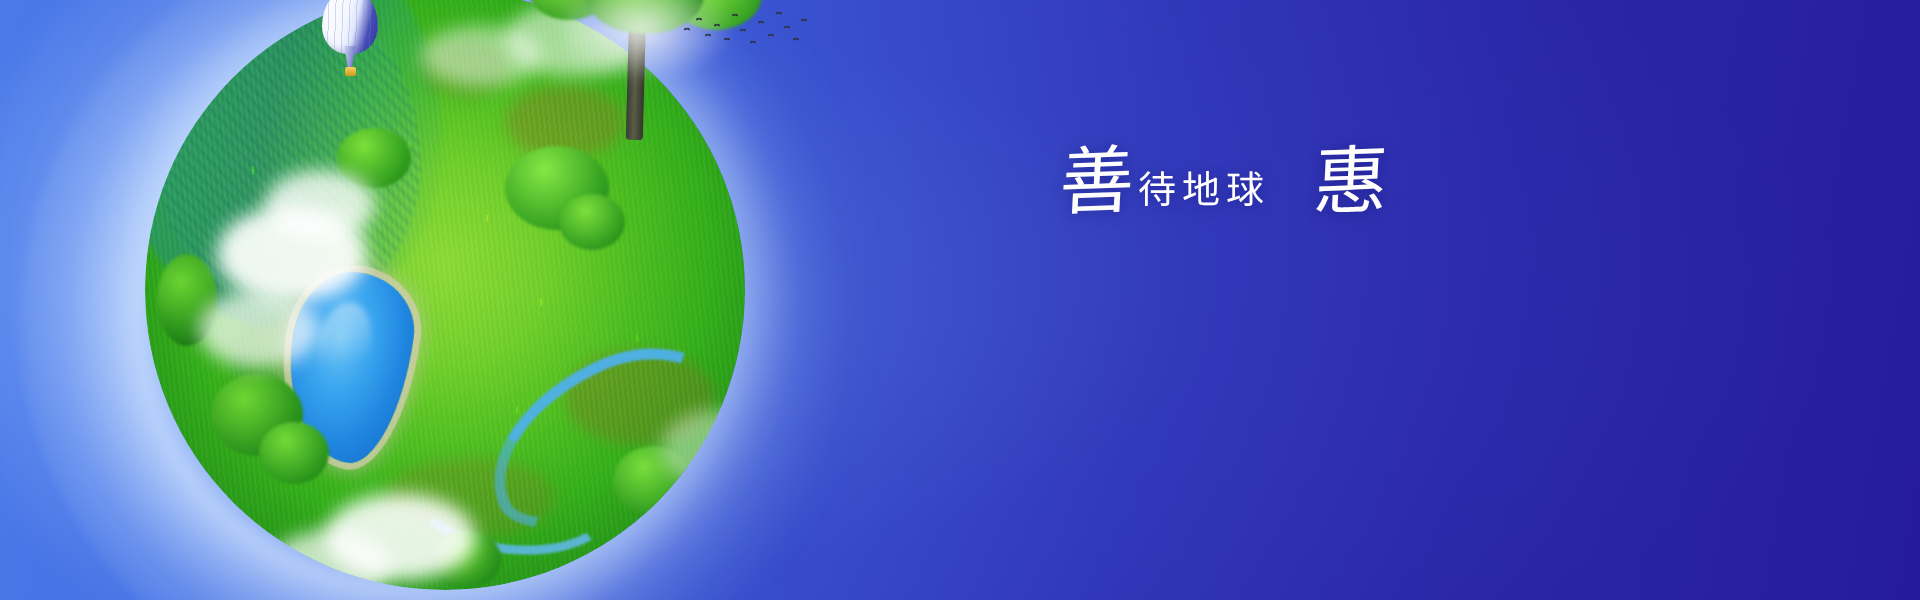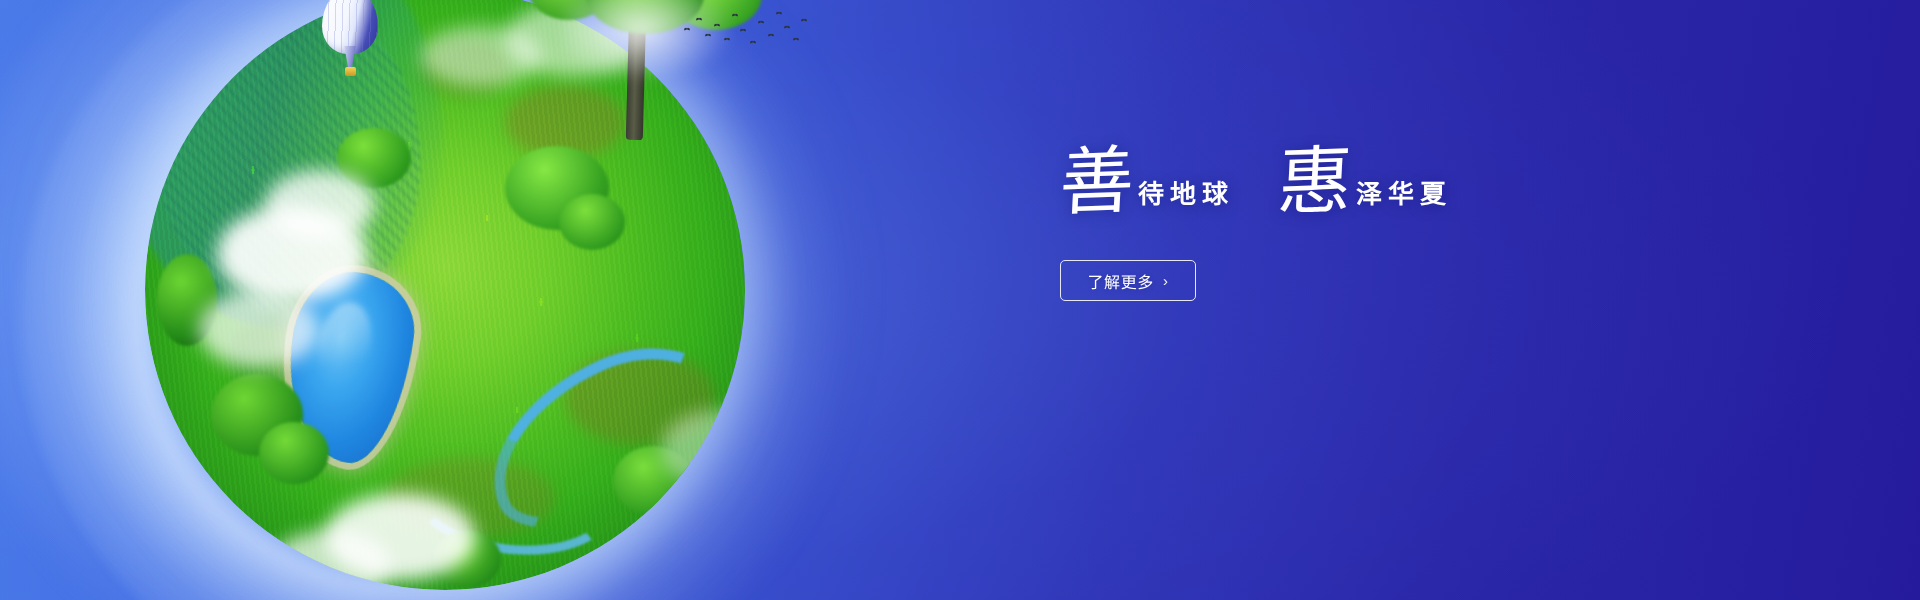--- a/index.html
+++ b/index.html
@@ -293,22 +293,22 @@
     font-size:74px;
     font-weight:400;
     line-height:.92;
     letter-spacing:0;
     transform:skewX(-5deg) rotate(-2deg);
     display:inline-block;
     margin-right:4px;
   }
   .hl-small{
     font-family:"Liberation Serif","DejaVu Serif",serif;
-    font-size:26px;
-    font-weight:700;
+    font-size:38px;
+    font-weight:400;
     letter-spacing:6px;
     position:relative;
     top:-4px;
   }
   .hl-gap{ display:inline-block; width:44px; }
 
   .subtitle{
     margin-top:34px;
     font-size:26px;
     font-weight:400;
@@ -431,24 +431,19 @@
     </div>
   </div>
 
   <div class="content">
 
     <div class="headline">
       <span class="hl-big">善</span>
       <span class="hl-small">待地球</span>
       <span class="hl-gap"></span>
       <span class="hl-big">惠</span>
-      <span class="hl-small">泽华夏</span>
     </div>
 
 
 
-    <button class="cta">
-      <span>了解更多</span>
-      <span class="chev">›</span>
-    </button>
 
   </div>
 </div>
 
 </body></html>

